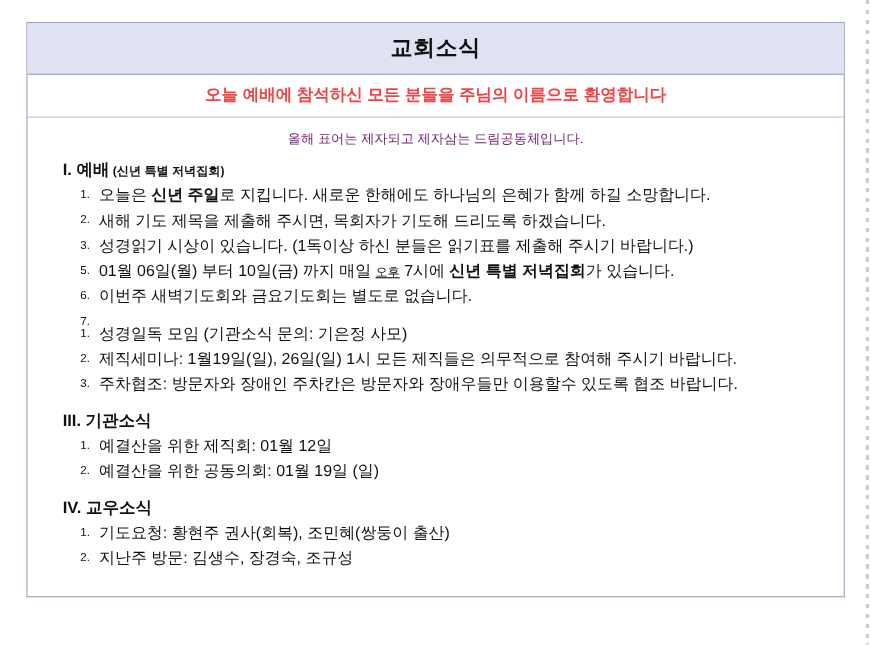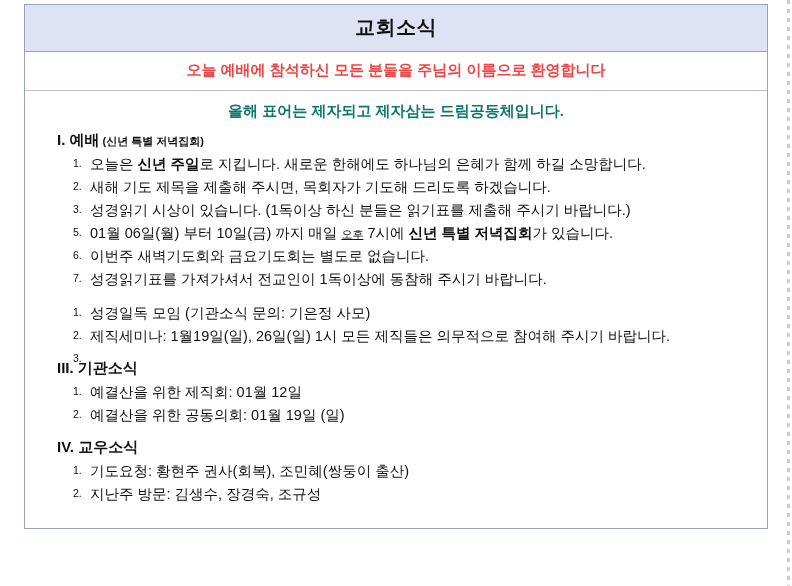--- a/index.html
+++ b/index.html
@@ -12,21 +12,21 @@
     background: #ffffff;
     font-family: "Liberation Sans", "DejaVu Sans", sans-serif;
     color: #111111;
     overflow: hidden;
   }
   .page {
     position: relative;
     width: 792px;
     height: 478px;
     box-sizing: border-box;
-    padding: 4px 24px 10px 24px;
+    padding: 20px 24px 10px 24px;
   }
   .bulletin {
     border: 1px solid #9aa0c0;
     box-sizing: border-box;
     width: 744px;
     background: #ffffff;
   }
   .title-bar {
     background: #dfe2f2;
     border-bottom: 1px solid #9aa0c0;
@@ -43,23 +43,23 @@
     text-align: center;
     padding: 9px 0 10px 0;
     border-bottom: 1px solid #b9bedb;
     font-size: 15px;
     font-weight: bold;
     color: #ef4444;
   }
   .slogan {
     text-align: center;
     padding: 11px 0 8px 0;
-    font-size: 15px;
-    font-weight: bold;
-    color: #0f766e;
+    font-size: 12px;
+    font-weight: normal;
+    color: #701a75;
   }
   .body-area {
     padding: 2px 14px 14px 14px;
   }
   .section {
     margin-bottom: 9px;
   }
   .section-head {
     font-size: 15px;
     font-weight: bold;
@@ -120,28 +120,28 @@
     <div class="body-area">
       <div id="sections-root">
           <div class="section gap-2">
             <div class="section-head"><span>I. 예배</span><span class="sub"> (신년 특별 저녁집회)</span></div>
             <ol class="items">
               <li><span class="num">1.</span><span><span>오늘은 </span><span class="b">신년 주일</span><span>로 지킵니다. 새로운 한해에도 하나님의 은혜가 함께 하길 소망합니다.</span></span></li>
               <li><span class="num">2.</span><span><span>새해 기도 제목을 제출해 주시면, 목회자가 기도해 드리도록 하겠습니다.</span></span></li>
               <li><span class="num">3.</span><span><span>성경읽기 시상이 있습니다. (1독이상 하신 분들은 읽기표를 제출해 주시기 바랍니다.)</span></span></li>
               <li><span class="num">5.</span><span><span>01월 06일(월) 부터 10일(금) 까지 매일 </span><span class="sm">오후</span><span> 7시에 </span><span class="b">신년 특별 저녁집회</span><span>가 있습니다.</span></span></li>
               <li><span class="num">6.</span><span><span>이번주 새벽기도회와 금요기도회는 별도로 없습니다.</span></span></li>
-              <li><span class="num">7.</span><span><span>성경읽기표를 가져가셔서 전교인이 1독이상에 동참해 주시기 바랍니다.</span></span></li>
+              <li><span class="num">7.</span></li>
             </ol>
           </div>
           <div class="section gap-2">
             <ol class="items">
               <li><span class="num">1.</span><span><span>성경일독 모임 (기관소식 문의: 기은정 사모)</span></span></li>
               <li><span class="num">2.</span><span><span>제직세미나: 1월19일(일), 26일(일) 1시 모든 제직들은 의무적으로 참여해 주시기 바랍니다.</span></span></li>
-              <li><span class="num">3.</span></li>
+              <li><span class="num">3.</span><span><span>주차협조: 방문자와 장애인 주차칸은 방문자와 장애우들만 이용할수 있도록 협조 바랍니다.</span></span></li>
             </ol>
           </div>
           <div class="section gap-2">
             <div class="section-head"><span>III. 기관소식</span></div>
             <ol class="items">
               <li><span class="num">1.</span><span><span>예결산을 위한 제직회: 01월 12일</span></span></li>
               <li><span class="num">2.</span><span><span>예결산을 위한 공동의회: 01월 19일 (일)</span></span></li>
             </ol>
           </div>
           <div class="section">

